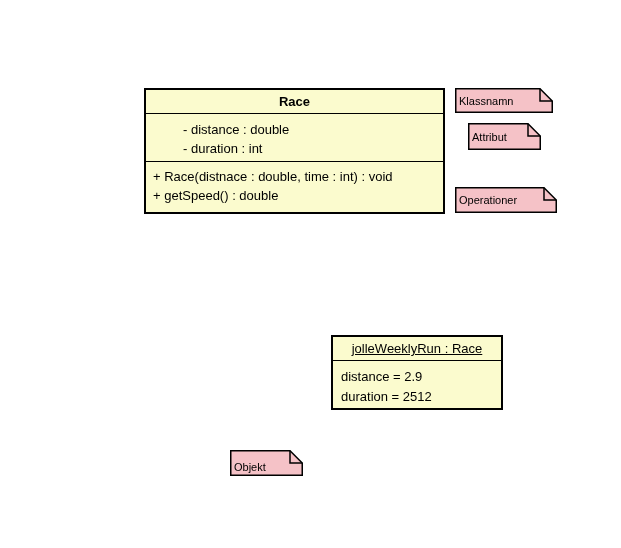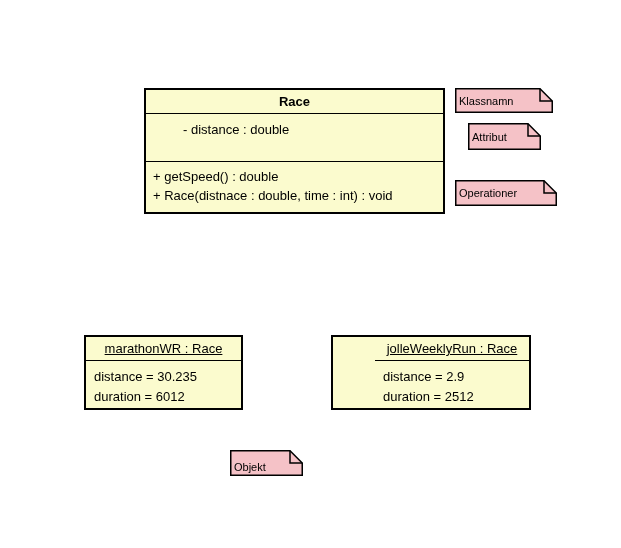--- a/index.html
+++ b/index.html
@@ -56,60 +56,54 @@
 </style>
 </head>
 <body>
 
 <div class="canvas">
 
   <div class="uml-box" style="left:144px; top:88px; width:301px; height:126px;">
     <div class="title bold">Race</div>
     <div class="compartment divided" style="height:48px;padding-left:37px;">
       <div>- distance : double</div>
+      <div>- duration : int</div>
     </div>
     <div class="compartment" style="height:50px; padding-top:5px;">
+      <div>+ Race(distnace : double, time : int) : void</div>
       <div>+ getSpeed() : double</div>
-      <div>+ Race(distnace : double, time : int) : void</div>
     </div>
   </div>
 
   <div class="note" style="left:455px; top:88px; width:98px; height:25px;">
     <svg width="98" height="25" viewBox="0 0 98 25">
       <path class="body" d="M0.75,0.75 L85,0.75 L97.25,13 L97.25,24.25 L0.75,24.25 Z"></path>
       <path class="fold" d="M85,0.75 L85,13 L97.25,13"></path>
     </svg>
     <div class="note-label">Klassnamn</div>
   </div>
 
   <div class="note" style="left:468px; top:123px; width:73px; height:27px;">
     <svg width="73" height="27" viewBox="0 0 73 27">
       <path class="body" d="M0.75,0.75 L60,0.75 L72.25,13 L72.25,26.25 L0.75,26.25 Z"></path>
       <path class="fold" d="M60,0.75 L60,13 L72.25,13"></path>
     </svg>
     <div class="note-label">Attribut</div>
   </div>
 
-  <div class="note" style="left:455px; top:180px; width:102px; height:26px;text-align:center;">
+  <div class="note" style="left:455px; top:187px; width:102px; height:26px;text-align:center;">
     <svg width="102" height="26" viewBox="0 0 102 26">
       <path class="body" d="M0.75,0.75 L89,0.75 L101.25,13 L101.25,25.25 L0.75,25.25 Z"></path>
       <path class="fold" d="M89,0.75 L89,13 L101.25,13"></path>
     </svg>
     <div class="note-label">Operationer</div>
   </div>
 
-  <div class="uml-box" style="left:84px; top:335px; width:159px; height:75px;">
-    <div class="title underlined">marathonWR : Race</div>
-    <div class="compartment obj-body" style="height:47px;">
-      <div>distance = 30.235</div>
-      <div>duration = 6012</div>
-    </div>
-  </div>
 
-  <div class="uml-box" style="left:331px; top:335px; width:200px; height:75px;padding-left:42px;">
+  <div class="uml-box" style="left:331px; top:335px; width:172px; height:75px;">
     <div class="title underlined">jolleWeeklyRun : Race</div>
     <div class="compartment obj-body" style="height:47px;">
       <div>distance = 2.9</div>
       <div>duration = 2512</div>
     </div>
   </div>
 
   <div class="note" style="left:230px; top:450px; width:73px; height:34px;">
     <svg width="73" height="26" viewBox="0 0 73 26">
       <path class="body" d="M0.75,0.75 L60,0.75 L72.25,13 L72.25,25.25 L0.75,25.25 Z"></path>

